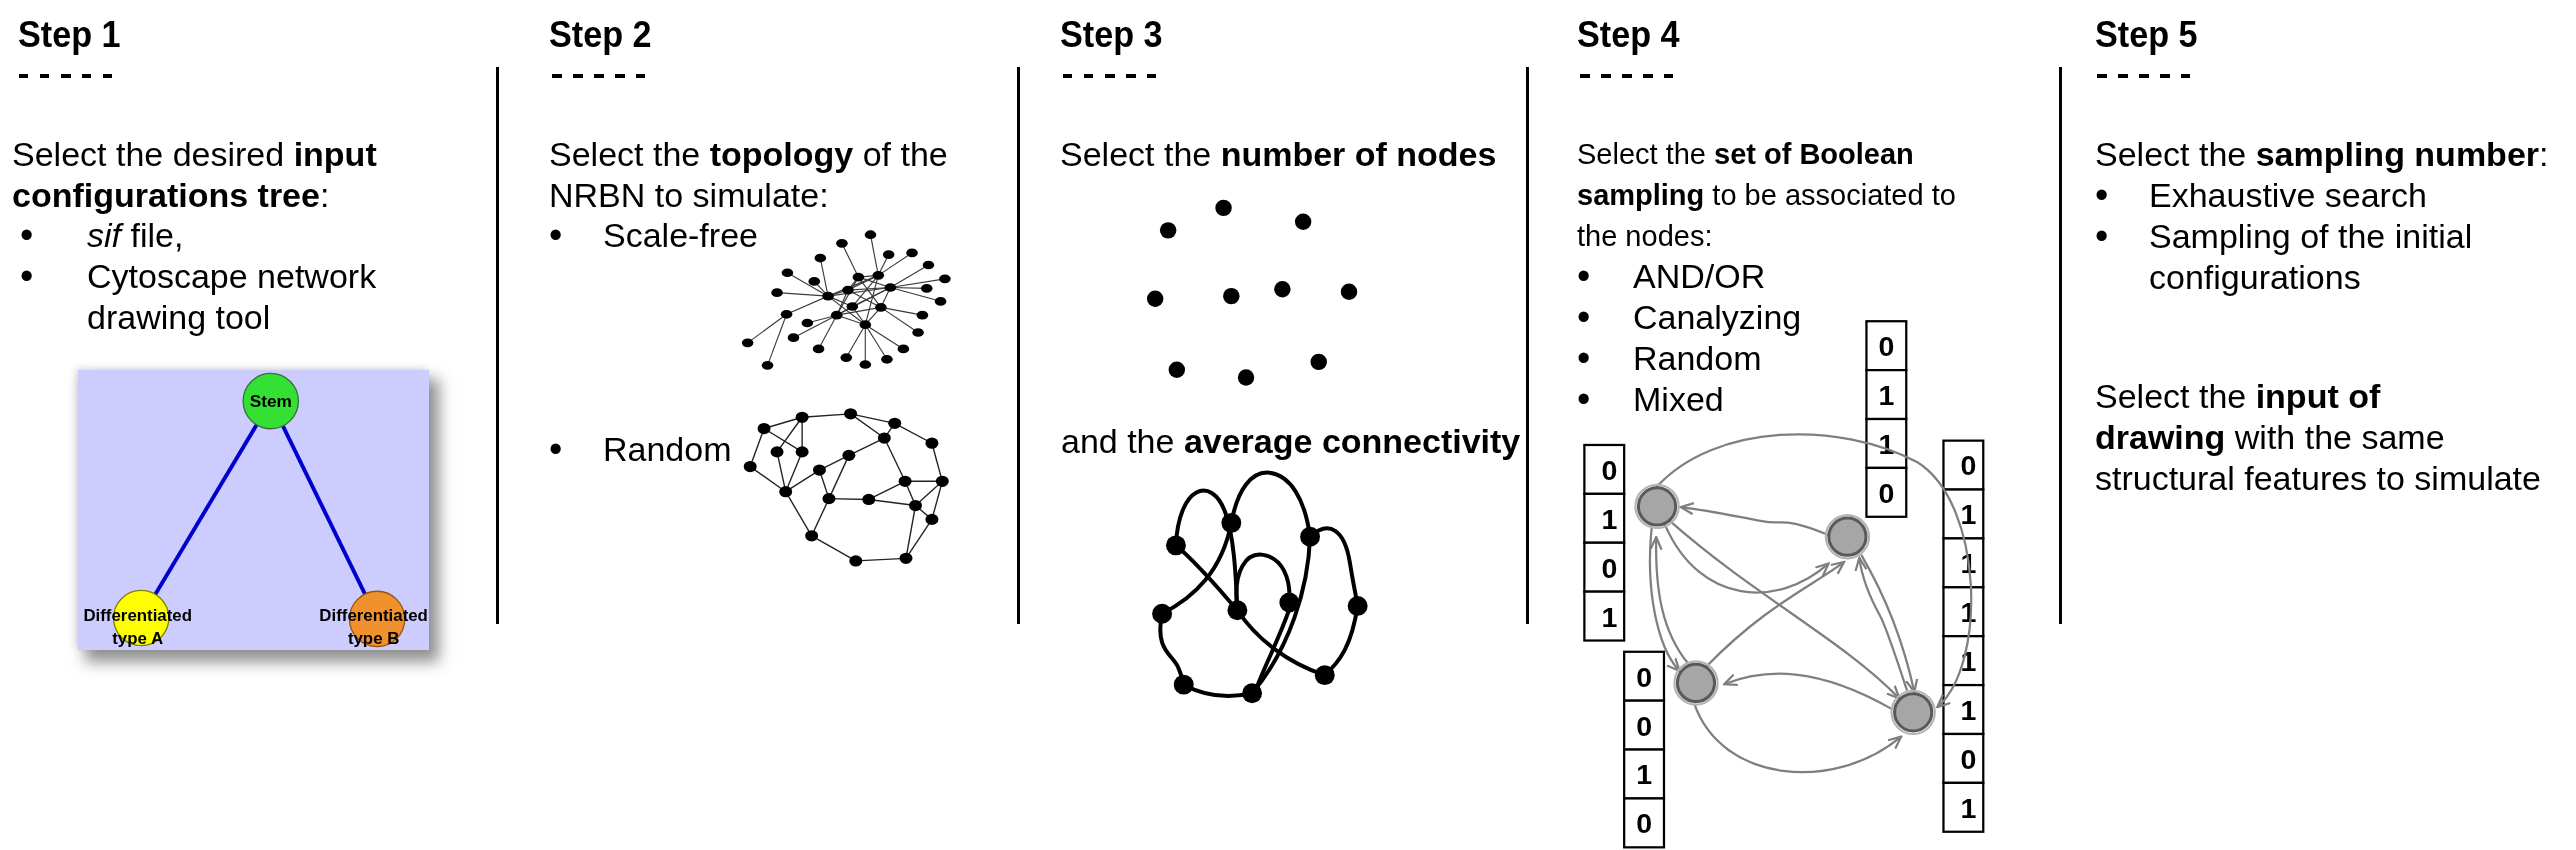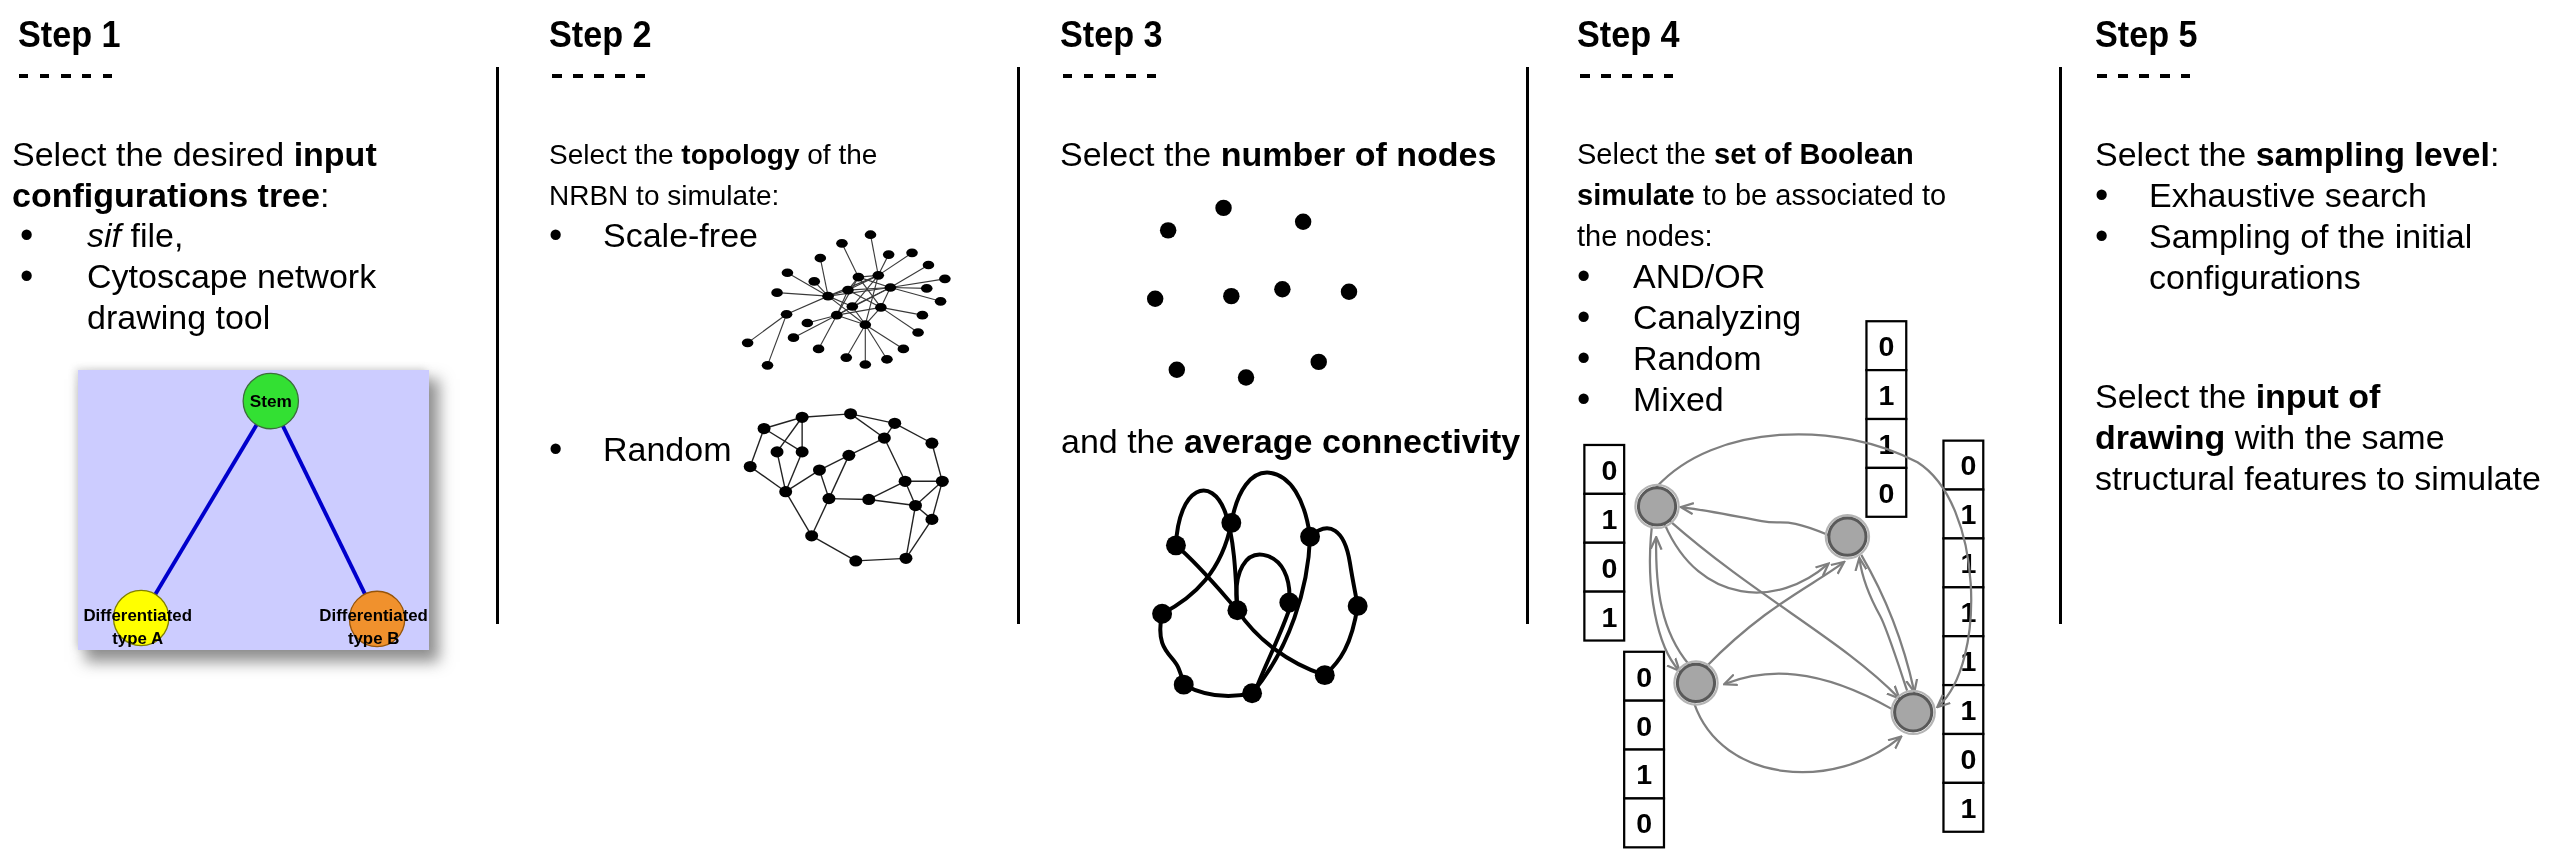--- a/index.html
+++ b/index.html
@@ -18,37 +18,37 @@
 <div style="position:absolute;left:2097px;top:74px;width:93px;height:4.3px;background:repeating-linear-gradient(90deg,#000 0 9.5px,transparent 9.5px 21px)"></div>
 <div style="position:absolute;left:496px;top:67px;width:2.6px;height:557px;background:#000"></div>
 <div style="position:absolute;left:1017px;top:67px;width:2.6px;height:557px;background:#000"></div>
 <div style="position:absolute;left:1526px;top:67px;width:2.6px;height:557px;background:#000"></div>
 <div style="position:absolute;left:2059px;top:67px;width:2.6px;height:557px;background:#000"></div>
 <div style="position:absolute;left:12px;top:134px;font-size:34px;line-height:41px;white-space:nowrap">Select the desired <b>input</b><br><b>configurations tree</b>:</div>
 <div style="position:absolute;left:20px;top:215px;font-size:34px;line-height:41px;white-space:nowrap">
     <div style="position:relative;padding-left:67px"><span style="position:absolute;left:0;font-size:38px;line-height:41px">•</span><i>sif</i> file,</div>
     <div style="position:relative;padding-left:67px"><span style="position:absolute;left:0;font-size:38px;line-height:41px">•</span>Cytoscape network<br>drawing tool</div>
   </div>
-<div style="position:absolute;left:549px;top:134px;font-size:28px;line-height:41px;white-space:nowrap">Select the <b>topology</b> of the<br>NRBN to simulate:</div>
+<div style="position:absolute;left:549px;top:134px;font-size:34px;line-height:41px;white-space:nowrap">Select the <b>topology</b> of the<br>NRBN to simulate:</div>
 <div style="position:absolute;left:549px;top:215px;font-size:34px;line-height:41px;white-space:nowrap">
     <div style="position:relative;padding-left:54px"><span style="position:absolute;left:0;font-size:38px;line-height:41px">•</span>Scale-free</div>
   </div>
 <div style="position:absolute;left:549px;top:429px;font-size:34px;line-height:41px;white-space:nowrap">
     <div style="position:relative;padding-left:54px"><span style="position:absolute;left:0;font-size:38px;line-height:41px">•</span>Random</div>
   </div>
 <div style="position:absolute;left:1060px;top:134px;font-size:34px;line-height:41px;white-space:nowrap">Select the <b>number of nodes</b></div>
 <div style="position:absolute;left:1061px;top:421px;font-size:34px;line-height:41px;white-space:nowrap">and the <b>average connectivity</b></div>
-<div style="position:absolute;left:1577px;top:134px;font-size:29px;line-height:41px;white-space:nowrap">Select the <b>set of Boolean</b><br><b>simulate</b> to be associated to<br>the nodes:</div>
+<div style="position:absolute;left:1577px;top:134px;font-size:29px;line-height:41px;white-space:nowrap">Select the <b>set of Boolean</b><br><b>sampling</b> to be associated to<br>the nodes:</div>
 <div style="position:absolute;left:1577px;top:256px;font-size:34px;line-height:41px;white-space:nowrap">
     <div style="position:relative;padding-left:56px"><span style="position:absolute;left:0;font-size:38px;line-height:41px">•</span>AND/OR</div>
     <div style="position:relative;padding-left:56px"><span style="position:absolute;left:0;font-size:38px;line-height:41px">•</span>Canalyzing</div>
     <div style="position:relative;padding-left:56px"><span style="position:absolute;left:0;font-size:38px;line-height:41px">•</span>Random</div>
     <div style="position:relative;padding-left:56px"><span style="position:absolute;left:0;font-size:38px;line-height:41px">•</span>Mixed</div>
   </div>
-<div style="position:absolute;left:2095px;top:134px;font-size:34px;line-height:41px;white-space:nowrap">Select the <b>sampling level</b>:</div>
+<div style="position:absolute;left:2095px;top:134px;font-size:34px;line-height:41px;white-space:nowrap">Select the <b>sampling number</b>:</div>
 <div style="position:absolute;left:2095px;top:175px;font-size:34px;line-height:41px;white-space:nowrap">
     <div style="position:relative;padding-left:54px"><span style="position:absolute;left:0;font-size:38px;line-height:41px">•</span>Exhaustive search</div>
     <div style="position:relative;padding-left:54px"><span style="position:absolute;left:0;font-size:38px;line-height:41px">•</span>Sampling of the initial<br>configurations</div>
   </div>
 <div style="position:absolute;left:2095px;top:376px;font-size:34px;line-height:41px;white-space:nowrap">Select the <b>input of</b><br><b>drawing</b> with the same<br>structural features to simulate</div>
 <div style="position:absolute;left:78px;top:370px;width:351px;height:280px;background:#ccccff;
 box-shadow:8.7px 10.4px 14px 1.7px rgba(70,70,70,0.6), -2.6px -1.7px 7px rgba(120,120,120,0.25)">
 <svg width="351" height="280" viewBox="0 0 406 324" style="position:absolute;left:0;top:0">
 <line x1="223" y1="36" x2="73" y2="287" stroke="#0000cc" stroke-width="4.5"></line>
 <line x1="223" y1="36" x2="346" y2="288" stroke="#0000cc" stroke-width="4.5"></line>

